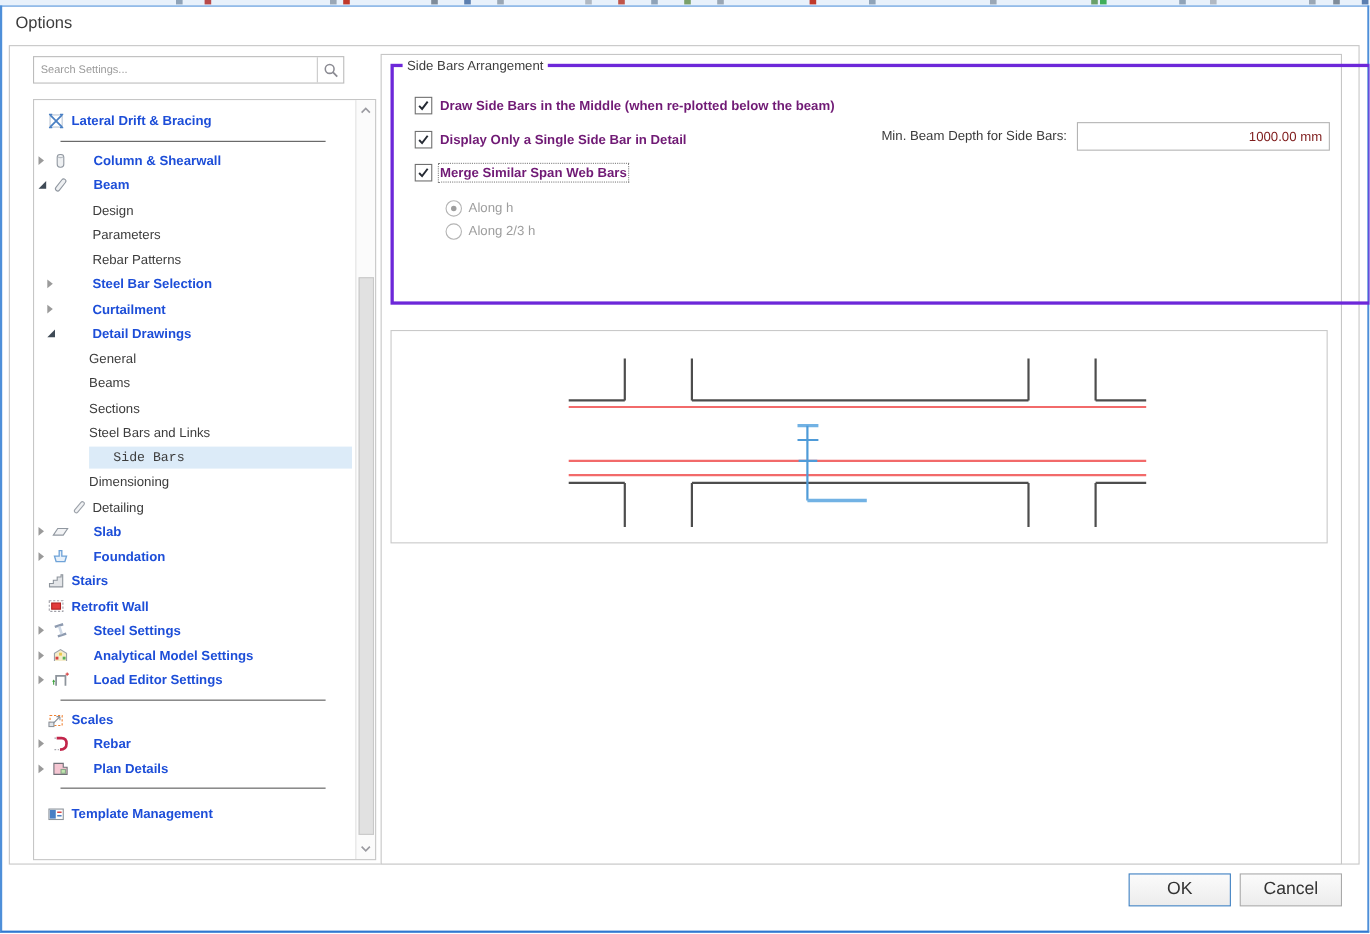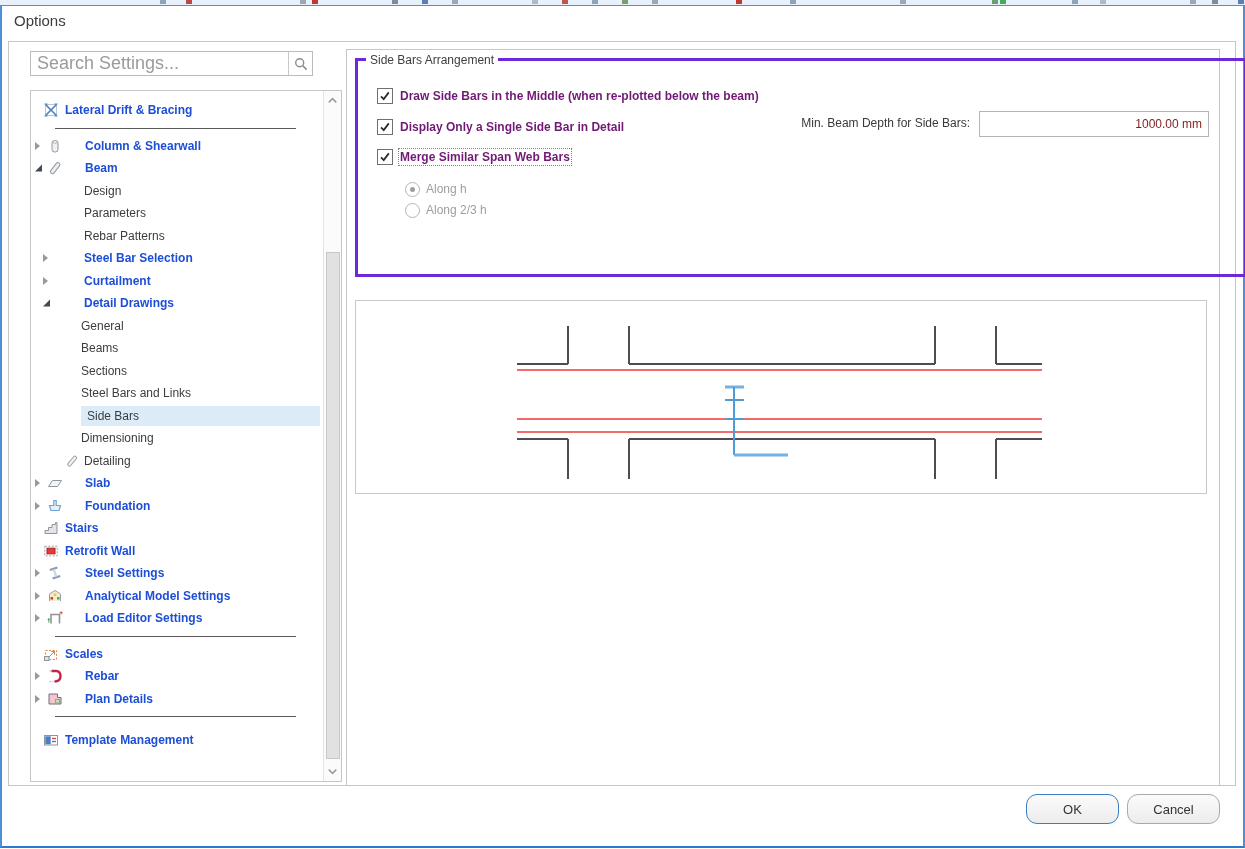--- a/index.html
+++ b/index.html
@@ -13,30 +13,30 @@
   .top-strip{left:0;top:0;width:1245px;height:5px;background:#e8f1fb;overflow:hidden;}
   .top-strip span{position:absolute;top:0;height:4px;width:6px;display:block;}
   
   .dialog{left:0;top:5px;width:1241px;height:840px;background:#fff;
     border:2px solid #4e8fd9;border-top-width:1px;border-bottom:2px solid #2f78d0;}
   .title{left:12px;top:6px;font-size:15px;color:#3c3c3c;}
   .container{left:6px;top:35px;width:1226px;height:743px;border:1px solid #c6c6c6;background:#fff;}
   
   .searchbox{left:28px;top:45px;width:281px;height:23px;border:1px solid #bcbcbc;background:#fff;display:flex;align-items:center;}
   .searchbox input{flex:1;border:none;outline:none;font-family:"Liberation Sans",sans-serif;
-    font-size:18px;color:#444;padding:0 6px;background:transparent;height:100%;}
+    font-size:10px;color:#444;padding:0 6px;background:transparent;height:100%;}
   .searchbox input::placeholder{color:#9b9b9b;}
   .search-btn{width:23px;height:100%;border-left:1px solid #c9c9c9;display:flex;align-items:center;justify-content:center;cursor:pointer;}
   
   .treepanel{left:28px;top:84px;width:310px;height:690px;border:1px solid #c6c6c6;background:#fff;overflow:hidden;}
   .tree{position:absolute;left:0;top:0;right:17px;padding-top:8px;}
   .trow{position:relative;height:22.5px;display:flex;align-items:center;font-size:12px;color:#3c3c3c;cursor:default;}
   .trow .lbl{white-space:nowrap;}
   .trow.bold .lbl{font-weight:bold;color:#1d4ed8;}
-  .trow .lbl.sel{background:#dcebf8;flex:1;margin-right:4px;padding:3px 6px;}
+  .trow .lbl.sel{background:#dcebf8;flex:1;margin-right:4px;padding:3px 22px;font-family:Liberation Mono, monospace;}
   .arrow{position:absolute;top:50%;transform:translateY(-50%);width:10px;height:10px;}
   .arrow.col{left:4px;width:0;height:0;border-top:4px solid transparent;border-bottom:4px solid transparent;border-left:5px solid #9a9a9a;}
   .arrow.exp{width:0;height:0;border-left:7px solid transparent;border-bottom:7px solid #3f4a56;}
   .lvl0 .arrow.exp{left:4px;} .lvl1 .arrow{left:12px;}
   .ticon{position:absolute;top:50%;transform:translateY(-50%);width:16px;height:16px;}
   .lvl0 .ticon{left:16px;} .lvl0.noarrow .ticon{left:12px;} .lvl1 .ticon{left:33px;}
   .lvl0 .lbl{margin-left:54px;} .lvl0.noarrow .lbl{margin-left:34px;}
   .lvl1 .lbl,.lvl2 .lbl{margin-left:53px;} .lvl3 .lbl{margin-left:50px;}
   .tree-sep{height:13px;position:relative;}
   .tree-sep::after{content:"";position:absolute;left:24px;right:28px;top:6px;border-top:1px solid #5a5a5a;}
@@ -63,21 +63,21 @@
   .mindepth-field input{width:100%;height:100%;border:none;outline:none;box-sizing:border-box;
     font-family:"Liberation Sans",sans-serif;font-size:12px;color:#7f1d1d;text-align:right;padding-right:6px;background:transparent;}
   .previewbox{position:absolute;left:8px;top:250px;width:850px;height:192px;border:1px solid #c9c9c9;background:#fff;}
   .previewbox svg{position:absolute;left:0;top:0;}
   .ln-dark{stroke:var(--c-dark);stroke-width:2;fill:none;}
   .ln-red{stroke:var(--c-red);stroke-width:2;fill:none;}
   .ln-blue{stroke:var(--c-blue);stroke-width:2;fill:none;}
   .ln-bluecap{stroke:var(--c-bluelight);stroke-width:3;fill:none;}
   
   .btn{position:absolute;top:788px;width:91px;height:28px;display:flex;align-items:center;justify-content:center;
-    font-size:13px;color:#333;background:linear-gradient(#fbfbfb,#ececec);cursor:pointer;border-radius:11px;}
+    font-size:16px;color:#333;background:linear-gradient(#fbfbfb,#ececec);cursor:pointer;}
   .btn.ok{left:1024px;border:1px solid #3c7fc1;}
   .btn.cancel{left:1125px;border:1px solid #a9a9a9;}
 </style>
 </head>
 <body style="--c-dark: #4d4d4d; --c-red: #f26a6a; --c-blue: #4f9bd8; --c-bluelight: #72b2e4;">
 
 <div class="abs top-strip">
   <span style="left:160px;background:#8fa3b8"></span>
     <span style="left:186px;background:#b84a4a"></span>
   <span style="left:300px;background:#9aa7b5"></span>

